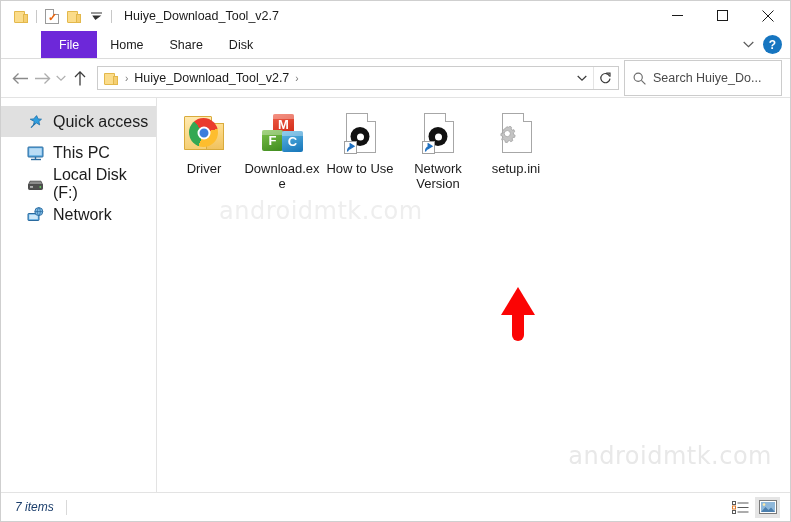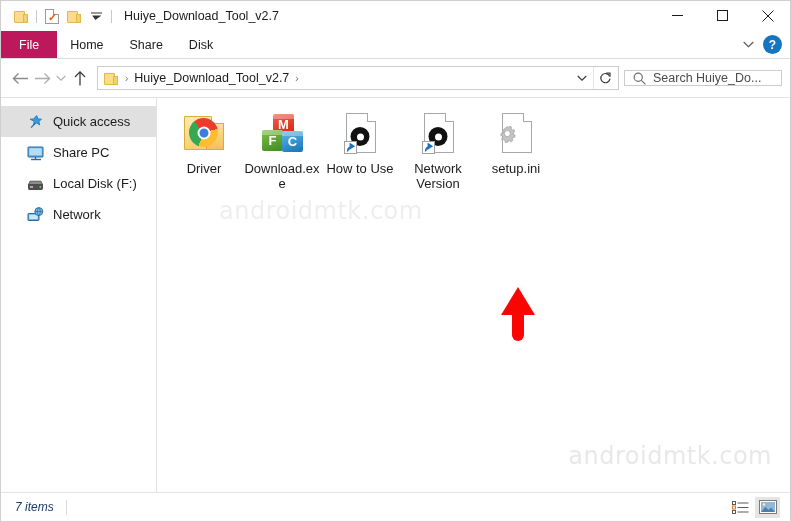--- a/index.html
+++ b/index.html
@@ -136,23 +136,24 @@
   }
   .tab {
     display: flex;
     align-items: center;
     justify-content: center;
     padding: 0 13px;
     font-size: 12.5px;
     color: #1b1b1b;
   }
   .tab.file {
-    background: #be185d;
+    background: #6d28d9;
     color: #ffffff;
     padding: 0 18px;
+    margin-left: 40px;
   }
   .ribbon-right {
     position: absolute;
     right: 4px; top: 0;
     height: 27px;
     display: flex;
     align-items: center;
     gap: 4px;
   }
   .chev-btn {
@@ -223,21 +224,21 @@
     display: flex;
     align-items: center;
     justify-content: center;
     color: #3c3c3c;
   }
   .crumb-divider {
     width: 1px; height: 22px; background: #e4e4e4;
   }
   .searchbox {
     width: 158px;
-    height: 16px;
+    height: 36px;
     margin-left: 5px;
     border: 1px solid #cccccc;
     background: #ffffff;
     display: flex;
     align-items: center;
     padding-left: 8px;
     box-sizing: border-box;
     gap: 7px;
   }
   .search-placeholder {
@@ -261,21 +262,21 @@
     border-right: 1px solid #e3e3e3;
     padding-top: 8px;
     position: relative;
   }
   .nav-item {
     height: 31px;
     display: flex;
     align-items: center;
     padding-left: 26px;
     gap: 9px;
-    font-size: 13px;
+    font-size: 16px;
     color: #1b1b1b;
   }
   .nav-item.selected {
     background: #e0e0e0;
   }
   .nav-icon {
     width: 17px; height: 17px;
     display: flex; align-items: center; justify-content: center;
     flex: none;
   }
@@ -638,21 +639,21 @@
 
       <div class="nav-item">
         <span class="nav-icon">
           <svg width="17" height="16" viewBox="0 0 17 16">
             <rect x="1" y="2" width="15" height="10" rx="0.6" fill="#5aa9e0" stroke="#2a6a9e" stroke-width="1"></rect>
             <rect x="2.3" y="3.2" width="12.4" height="7.1" fill="#b9dcf5"></rect>
             <path d="M4 14.5h10" stroke="#2a6a9e" stroke-width="1.4"></path>
             <path d="M8.5 12v2.4" stroke="#2a6a9e" stroke-width="1.4"></path>
           </svg>
         </span>
-        <span>Share PC</span>
+        <span>This PC</span>
       </div>
 
       <div class="nav-item">
         <span class="nav-icon">
           <svg width="17" height="14" viewBox="0 0 17 14">
             <path d="M1.5 7.5h14v4.2a0.8 0.8 0 0 1-0.8 0.8H2.3a0.8 0.8 0 0 1-0.8-0.8z" fill="#4f4f4f" stroke="#333" stroke-width="0.8"></path>
             <path d="M3 4.2h11l1.5 3.3h-14z" fill="#8c8c8c" stroke="#444" stroke-width="0.8"></path>
             <rect x="3" y="9.2" width="3" height="1.5" fill="#c9c9c9"></rect>
             <circle cx="13.3" cy="10" r="0.9" fill="#63d05a"></circle>
           </svg>

